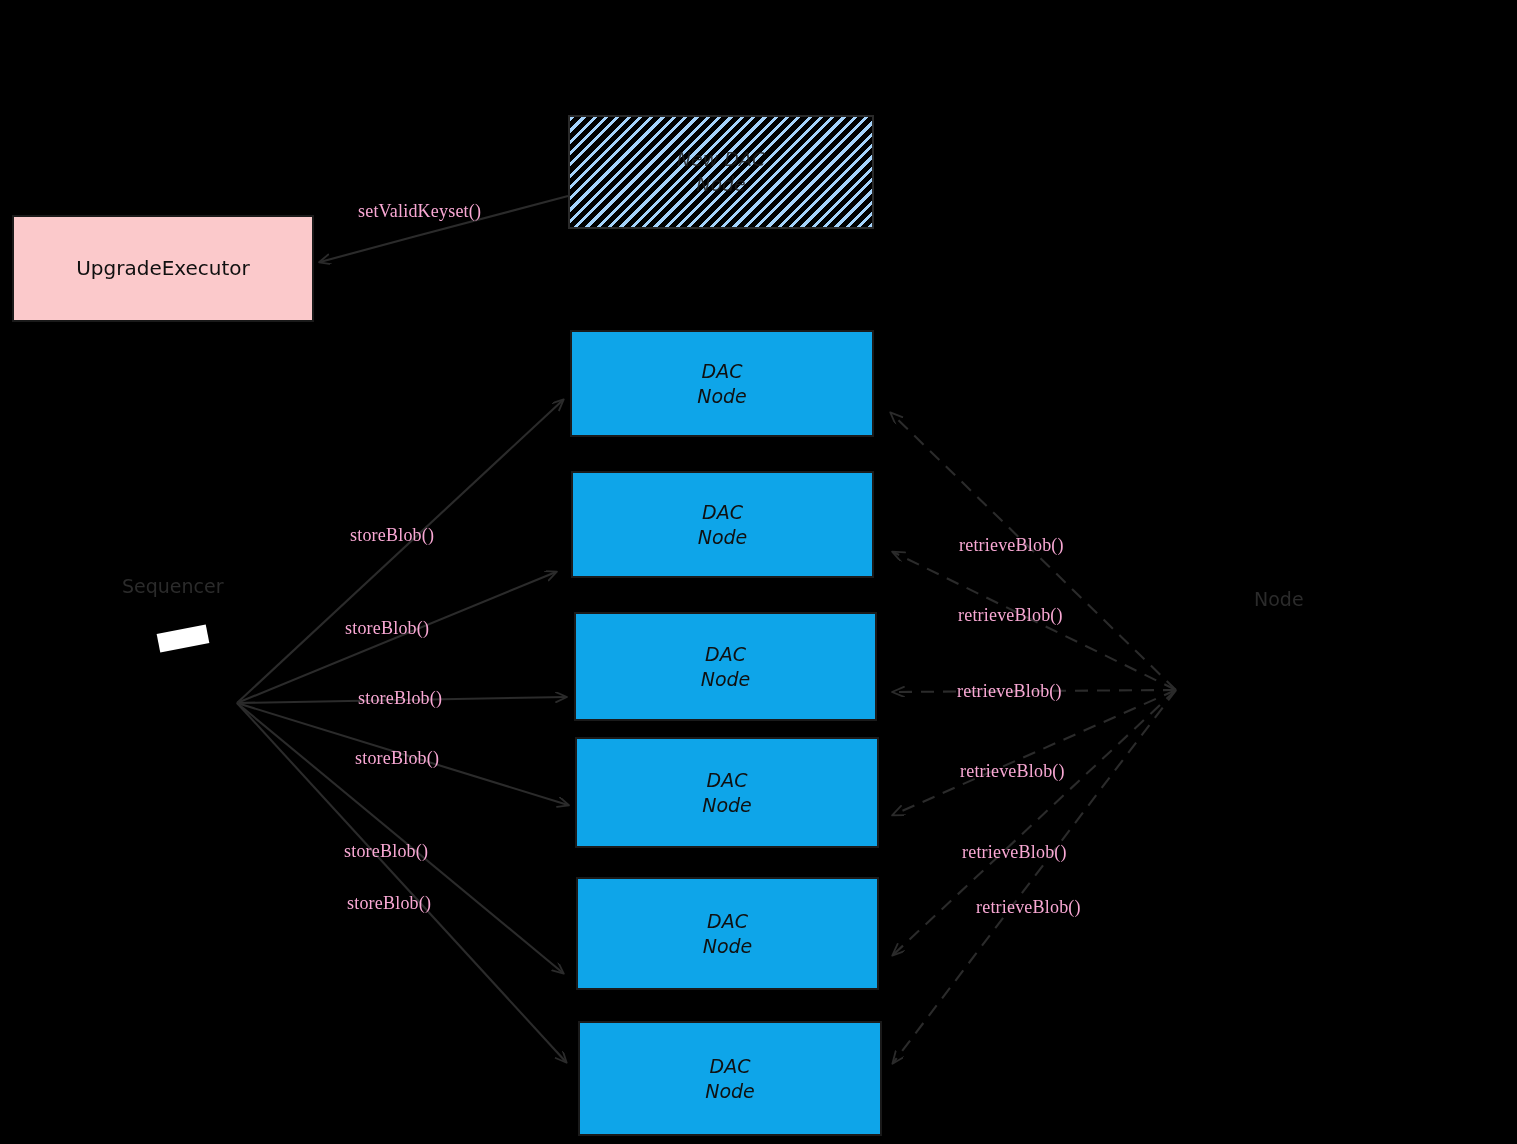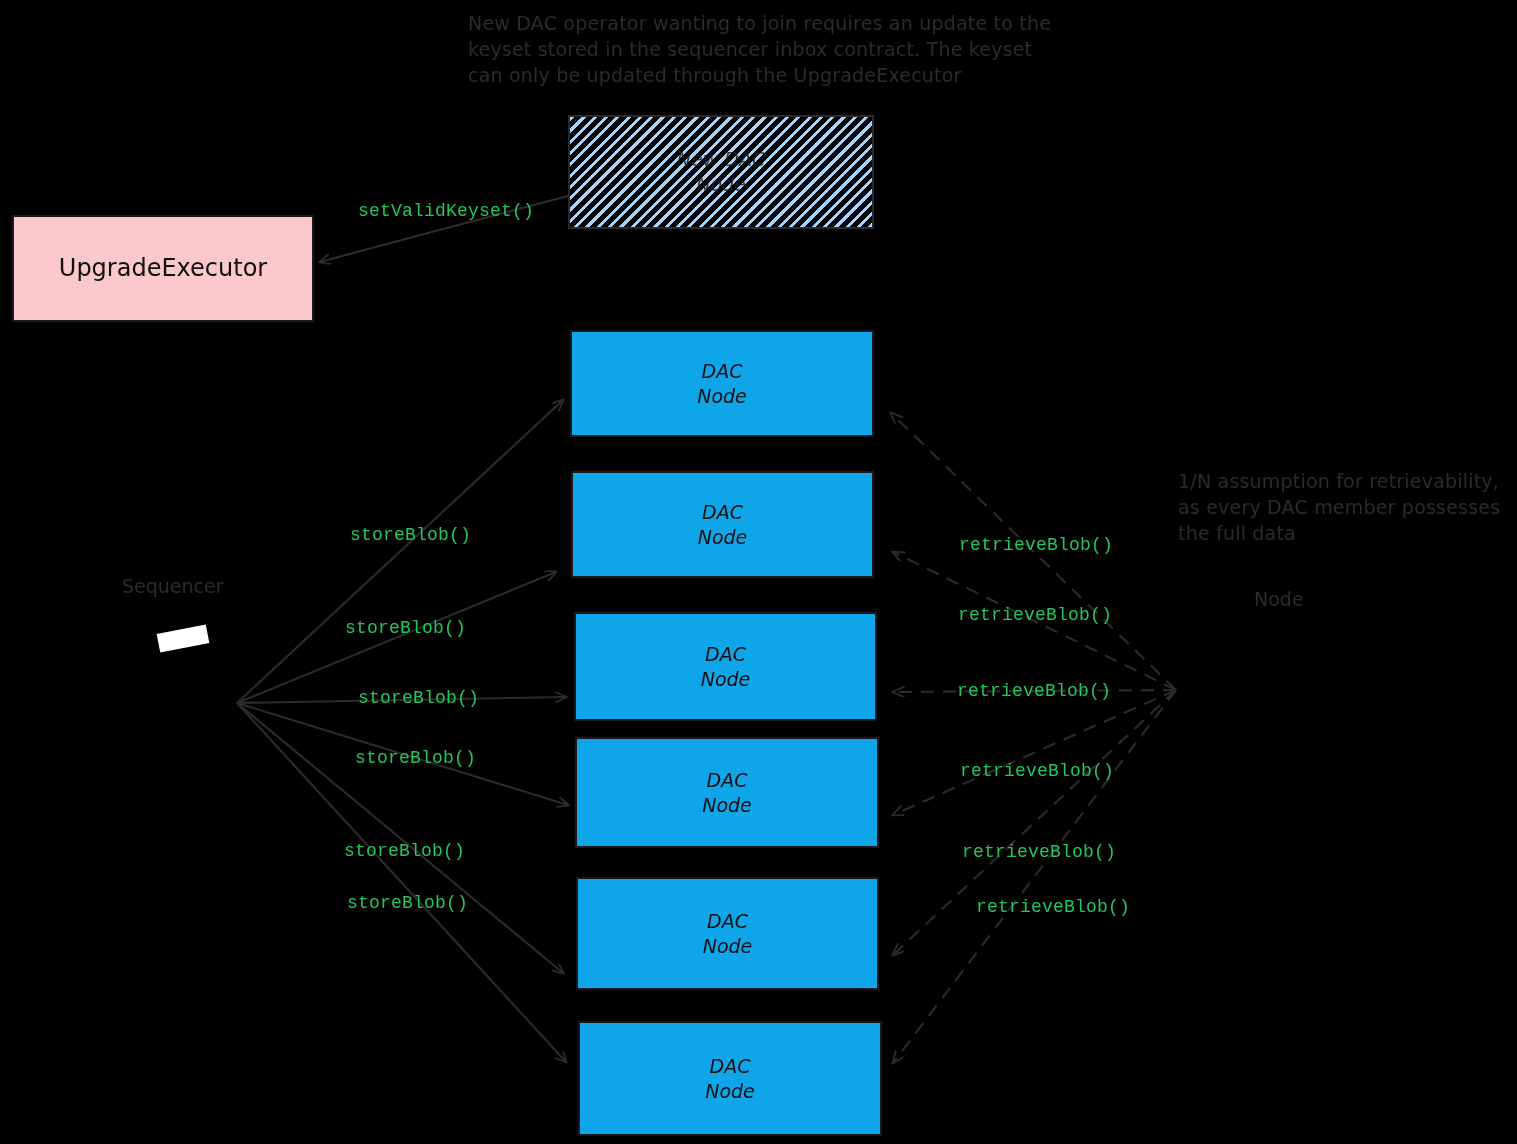--- a/index.html
+++ b/index.html
@@ -27,22 +27,22 @@
     position: absolute;
     color: #2b2b2b;
     font-family: "DejaVu Sans", sans-serif;
     font-size: 19px;
     line-height: 26px;
     white-space: pre-line;
     letter-spacing: 0.2px;
   }
   .edge-label {
     position: absolute;
-    color: #22c55e;
-    font-family: Liberation Mono, monospace;
+    color: #f9a8d4;
+    font-family: Liberation Serif, serif;
     font-size: 18px;
     white-space: nowrap;
     letter-spacing: 0.2px;
   }
   .actor-label {
     position: absolute;
     color: #2b2b2b;
     font-family: "DejaVu Sans", sans-serif;
     font-size: 19px;
     white-space: nowrap;
@@ -59,21 +59,21 @@
   .box-label {
     font-family: "DejaVu Sans", sans-serif;
     font-size: 19px;
     line-height: 25px;
     color: #101010;
     white-space: pre-line;
     font-style: italic;
   }
   .dac-box { background: #0ea5e9; }
   .pink-box { background: #fbc9cb; }
-  .pink-box .box-label { font-style: normal; font-size: 24px; }
+  .pink-box .box-label { font-style: normal; font-size: 20px; }
   .hatch-box {
     background-color: #000000;
     background-image: repeating-linear-gradient(
       -45deg,
       #a5d3fb 0px, #a5d3fb 3px,
       #000000 3px, #000000 8px
     );
     border-color: #2a2a2a;
   }
   .hatch-box .box-label { color: #1d1d1d; mix-blend-mode: normal; opacity: 0.85; }
@@ -114,23 +114,20 @@
     <g>
       <path d="M1176,690 L891,413" fill="none" stroke="#2b2b2b" stroke-width="2.1" stroke-dasharray="13,9" marker-end="url(#ahd)"></path>
       <path d="M1176,690 L893,552" fill="none" stroke="#2b2b2b" stroke-width="2.1" stroke-dasharray="13,9" marker-end="url(#ahd)"></path>
       <path d="M1176,690 L893,692" fill="none" stroke="#2b2b2b" stroke-width="2.1" stroke-dasharray="13,9" marker-end="url(#ahd)"></path>
       <path d="M1176,690 L893,815" fill="none" stroke="#2b2b2b" stroke-width="2.1" stroke-dasharray="13,9" marker-end="url(#ahd)"></path>
       <path d="M1176,690 L893,955" fill="none" stroke="#2b2b2b" stroke-width="2.1" stroke-dasharray="13,9" marker-end="url(#ahd)"></path>
       <path d="M1176,690 L893,1063" fill="none" stroke="#2b2b2b" stroke-width="2.1" stroke-dasharray="13,9" marker-end="url(#ahd)"></path>
     </g>
   </svg>
 
-  <div class="note" style="left:468px; top:10px; width:640px;">New DAC operator wanting to join requires an update to the
-keyset stored in the sequencer inbox contract. The keyset
-can only be updated through the UpgradeExecutor</div>
 
   <div class="box hatch-box" style="left:568px; top:115px; width:306px; height:114px;">
     <span class="box-label">New DAC
 Node</span>
   </div>
 
   <div class="box pink-box" style="left:12px; top:215px; width:302px; height:107px;">
     <span class="box-label">UpgradeExecutor</span>
   </div>
 
@@ -179,17 +176,14 @@
   <div class="edge-label" style="left:347px; top:893px;">storeBlob()</div>
 
   <div class="edge-label" style="left:959px; top:535px;">retrieveBlob()</div>
   <div class="edge-label" style="left:958px; top:605px;">retrieveBlob()</div>
   <div class="edge-label" style="left:957px; top:681px;">retrieveBlob()</div>
   <div class="edge-label" style="left:960px; top:761px;">retrieveBlob()</div>
   <div class="edge-label" style="left:962px; top:842px;">retrieveBlob()</div>
   <div class="edge-label" style="left:976px; top:897px;">retrieveBlob()</div>
 
 
-  <div class="note" style="left:1178px; top:468px; width:330px;">1/N assumption for retrievability,
-as every DAC member possesses
-the full data</div>
 
 </div>
 
 </body></html>

